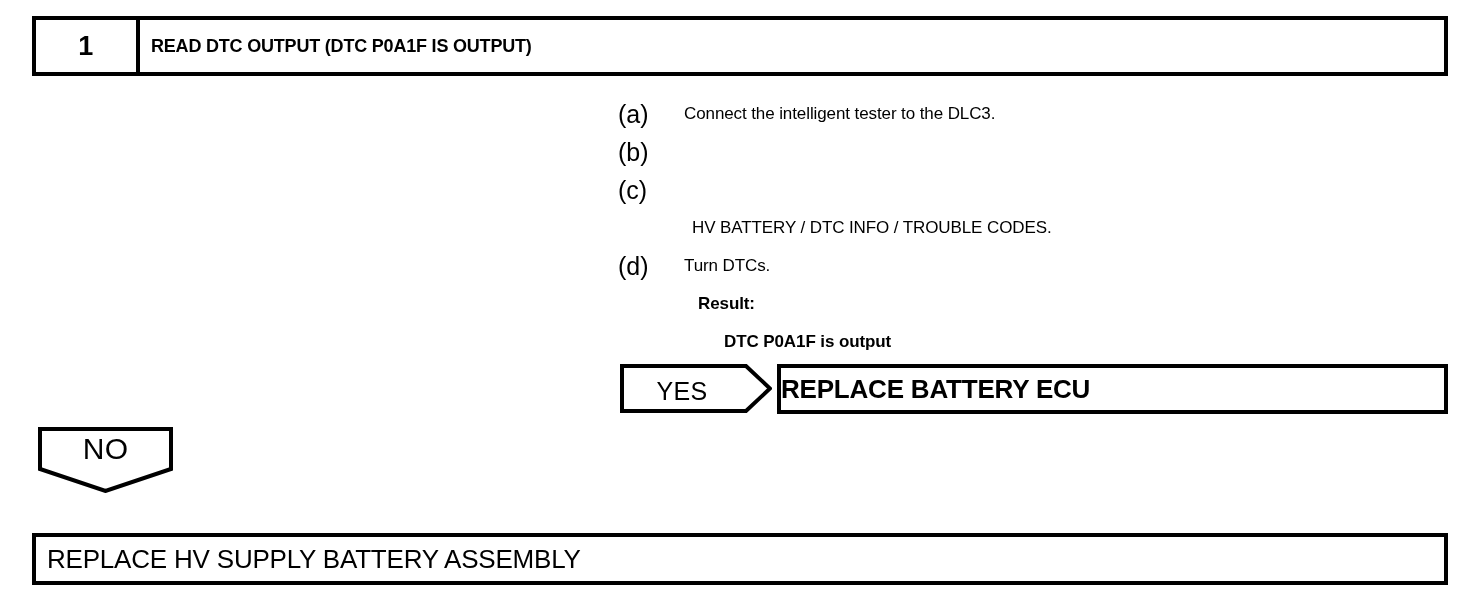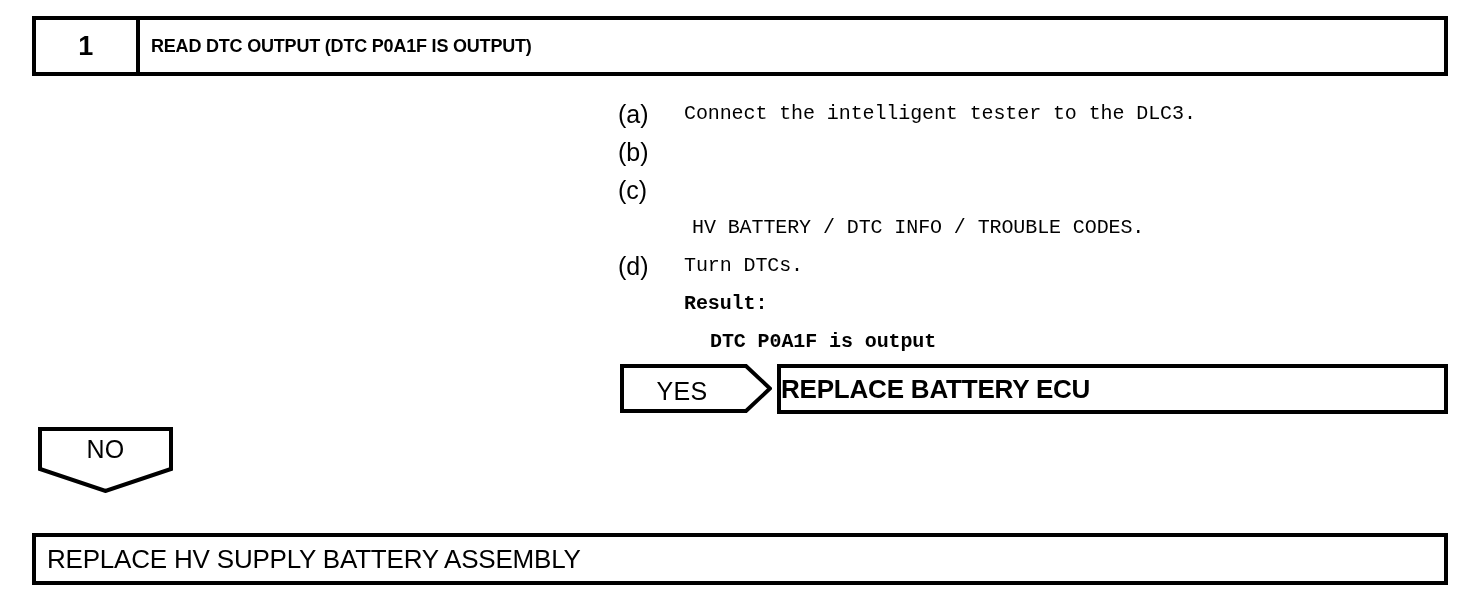--- a/index.html
+++ b/index.html
@@ -69,31 +69,31 @@
     height: 38px;
   }
   .proc-marker {
     width: 66px;
     flex: 0 0 66px;
     font-size: 25px;
     line-height: 38px;
     white-space: nowrap;
   }
   .proc-text {
-    font-size: 20px;
+    font-size: 17px;
     line-height: 38px;
     white-space: nowrap;
     letter-spacing: -0.1px;
-    font-family: Liberation Mono, monospace;
   }
   .proc-text.indent-cont {
     margin-left: 8px;
   }
   .proc-text.bold {
     font-weight: bold;
+    margin-left: 14px;
   }
   .proc-text.result-value {
     padding-left: 26px;
   }
 
   
   .yes-tag {
     position: absolute;
     left: 620px;
     top: 364px;
@@ -145,21 +145,21 @@
   .no-tag svg { display: block; }
   .no-label {
     position: absolute;
     left: 0;
     top: 0;
     width: 135px;
     height: 44px;
     display: flex;
     align-items: center;
     justify-content: center;
-    font-size: 25px;
+    font-size: 30px;
     line-height: 1;
     letter-spacing: 0.3px;
     text-align: right;
   }
 
   
   .final-box {
     position: absolute;
     left: 32px;
     top: 533px;

